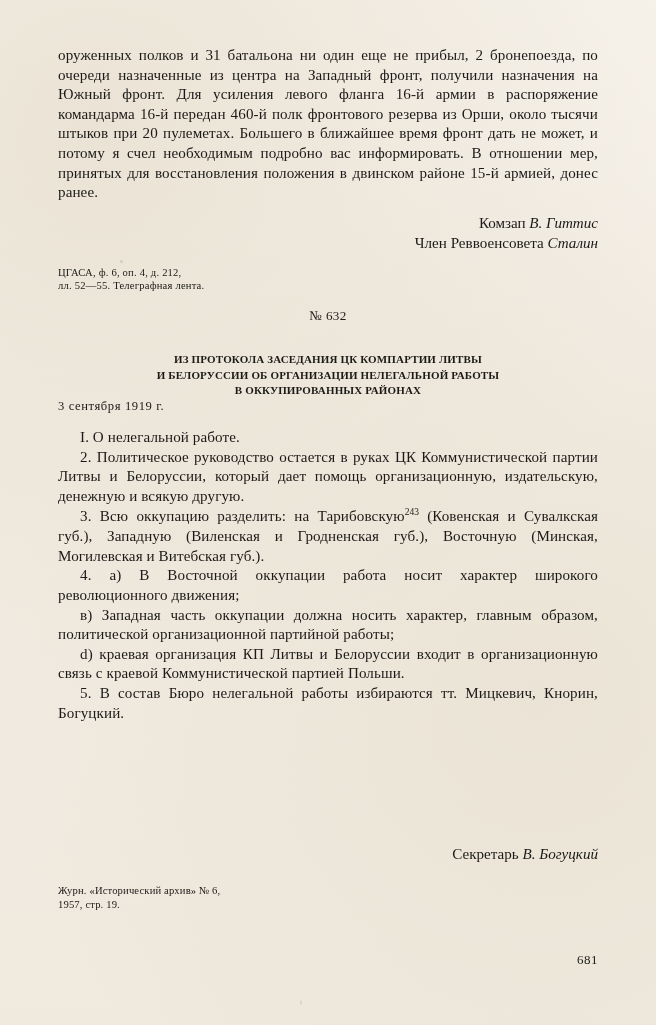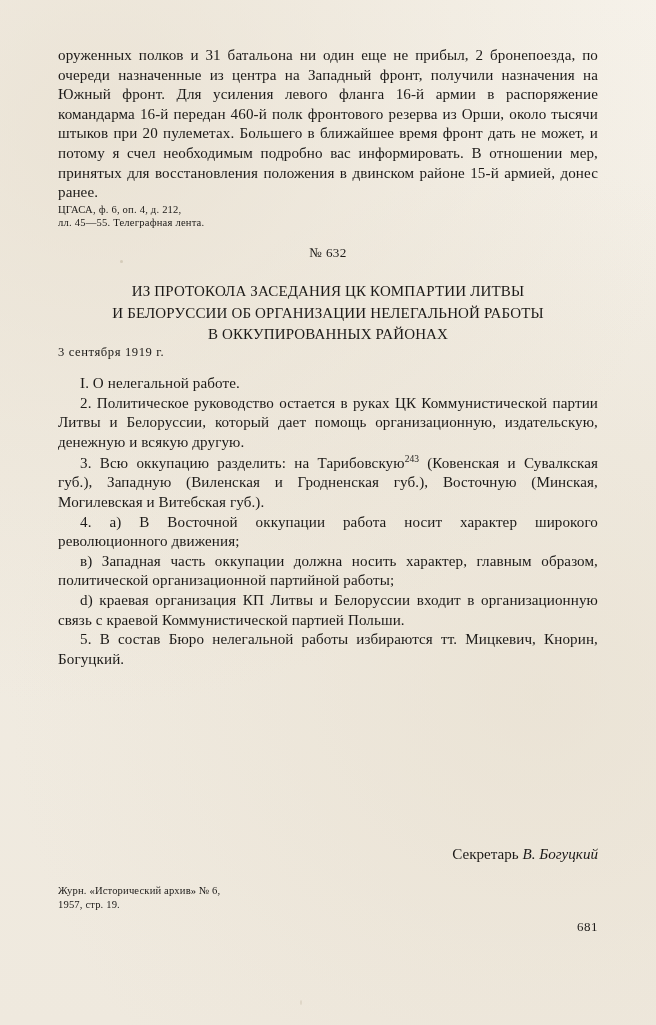--- a/index.html
+++ b/index.html
@@ -49,36 +49,37 @@
   .sig-block {
     margin-top: 11px;
     text-align: right;
     font-size: 15.1px;
     line-height: 1.32;
   }
   .sig-block .name {
     font-style: italic;
   }
   .archive-ref {
+    margin-top: 12px;
     font-size: 10.6px;
     line-height: 1.25;
     letter-spacing: 0.2px;
     text-align: left;
   }
   .doc-number {
     margin-top: 16px;
     text-align: center;
     font-size: 13.2px;
     letter-spacing: 0.3px;
   }
   .doc-title {
-    margin-top: 20px;
+    margin-top: 28px;
     text-align: center;
-    font-weight: normal;
-    font-size: 15px;
+    font-weight: bold;
+    font-size: 11px;
     line-height: 1.42;
     letter-spacing: 0.15px;
   }
   .doc-date {
     margin-top: 0;
     text-align: left;
     font-size: 12.6px;
     letter-spacing: 0.6px;
     padding-right: 10px;
   }
@@ -107,21 +108,21 @@
     right: 58px;
     top: 846px;
     font-size: 15.1px;
   }
   .secretary .name {
     font-style: italic;
   }
   .page-number {
     position: absolute;
     right: 58px;
-    top: 919px;
+    top: 952px;
     font-size: 13px;
     letter-spacing: 0.5px;
   }
   .speck {
     position: absolute;
     background: #b9ad95;
     opacity: 0.45;
     border-radius: 50%;
   }
 </style>
@@ -131,24 +132,34 @@
 <div class="page">
 
   <span class="speck" style="left:120px; top:260px; width:3px; height:3px;"></span>
   <span class="speck" style="left:430px; top:520px; width:2px; height:2px;"></span>
   <span class="speck" style="left:300px; top:1000px; width:2px; height:5px; opacity:0.3;"></span>
 
   <div class="content">
 
     <p class="body-text">оруженных полков и 31 батальона ни один еще не прибыл, 2 бронепоезда, по очереди назначенные из центра на Западный фронт, получили назначения на Южный фронт. Для усиления левого фланга 16-й армии в распоряжение командарма 16-й передан 460-й полк фронтового резерва из Орши, около тысячи штыков при 20 пулеметах. Большего в ближайшее время фронт дать не может, и потому я счел необходимым подробно вас информировать. В отношении мер, принятых для восстановления положения в двинском районе 15-й армией, донес ранее.</p>
 
+    <div class="sig-block">
+      <div>
+        <span>Комзап</span>
+        <span class="name">В. Гиттис</span>
+      </div>
+      <div>
+        <span>Член Реввоенсовета</span>
+        <span class="name">Сталин</span>
+      </div>
+    </div>
 
     <div class="archive-ref">
       <div>ЦГАСА,   ф. 6,   оп. 4,   д.   212,</div>
-      <div>лл. 45—55. Телеграфная лента.</div>
+      <div>лл. 52—55. Телеграфная лента.</div>
     </div>
 
     <div class="doc-number">№ 632</div>
 
     <div class="doc-title">
       <div>ИЗ ПРОТОКОЛА ЗАСЕДАНИЯ ЦК КОМПАРТИИ ЛИТВЫ</div>
       <div>И БЕЛОРУССИИ ОБ ОРГАНИЗАЦИИ НЕЛЕГАЛЬНОЙ РАБОТЫ</div>
       <div>В ОККУПИРОВАННЫХ РАЙОНАХ</div>
     </div>
 

